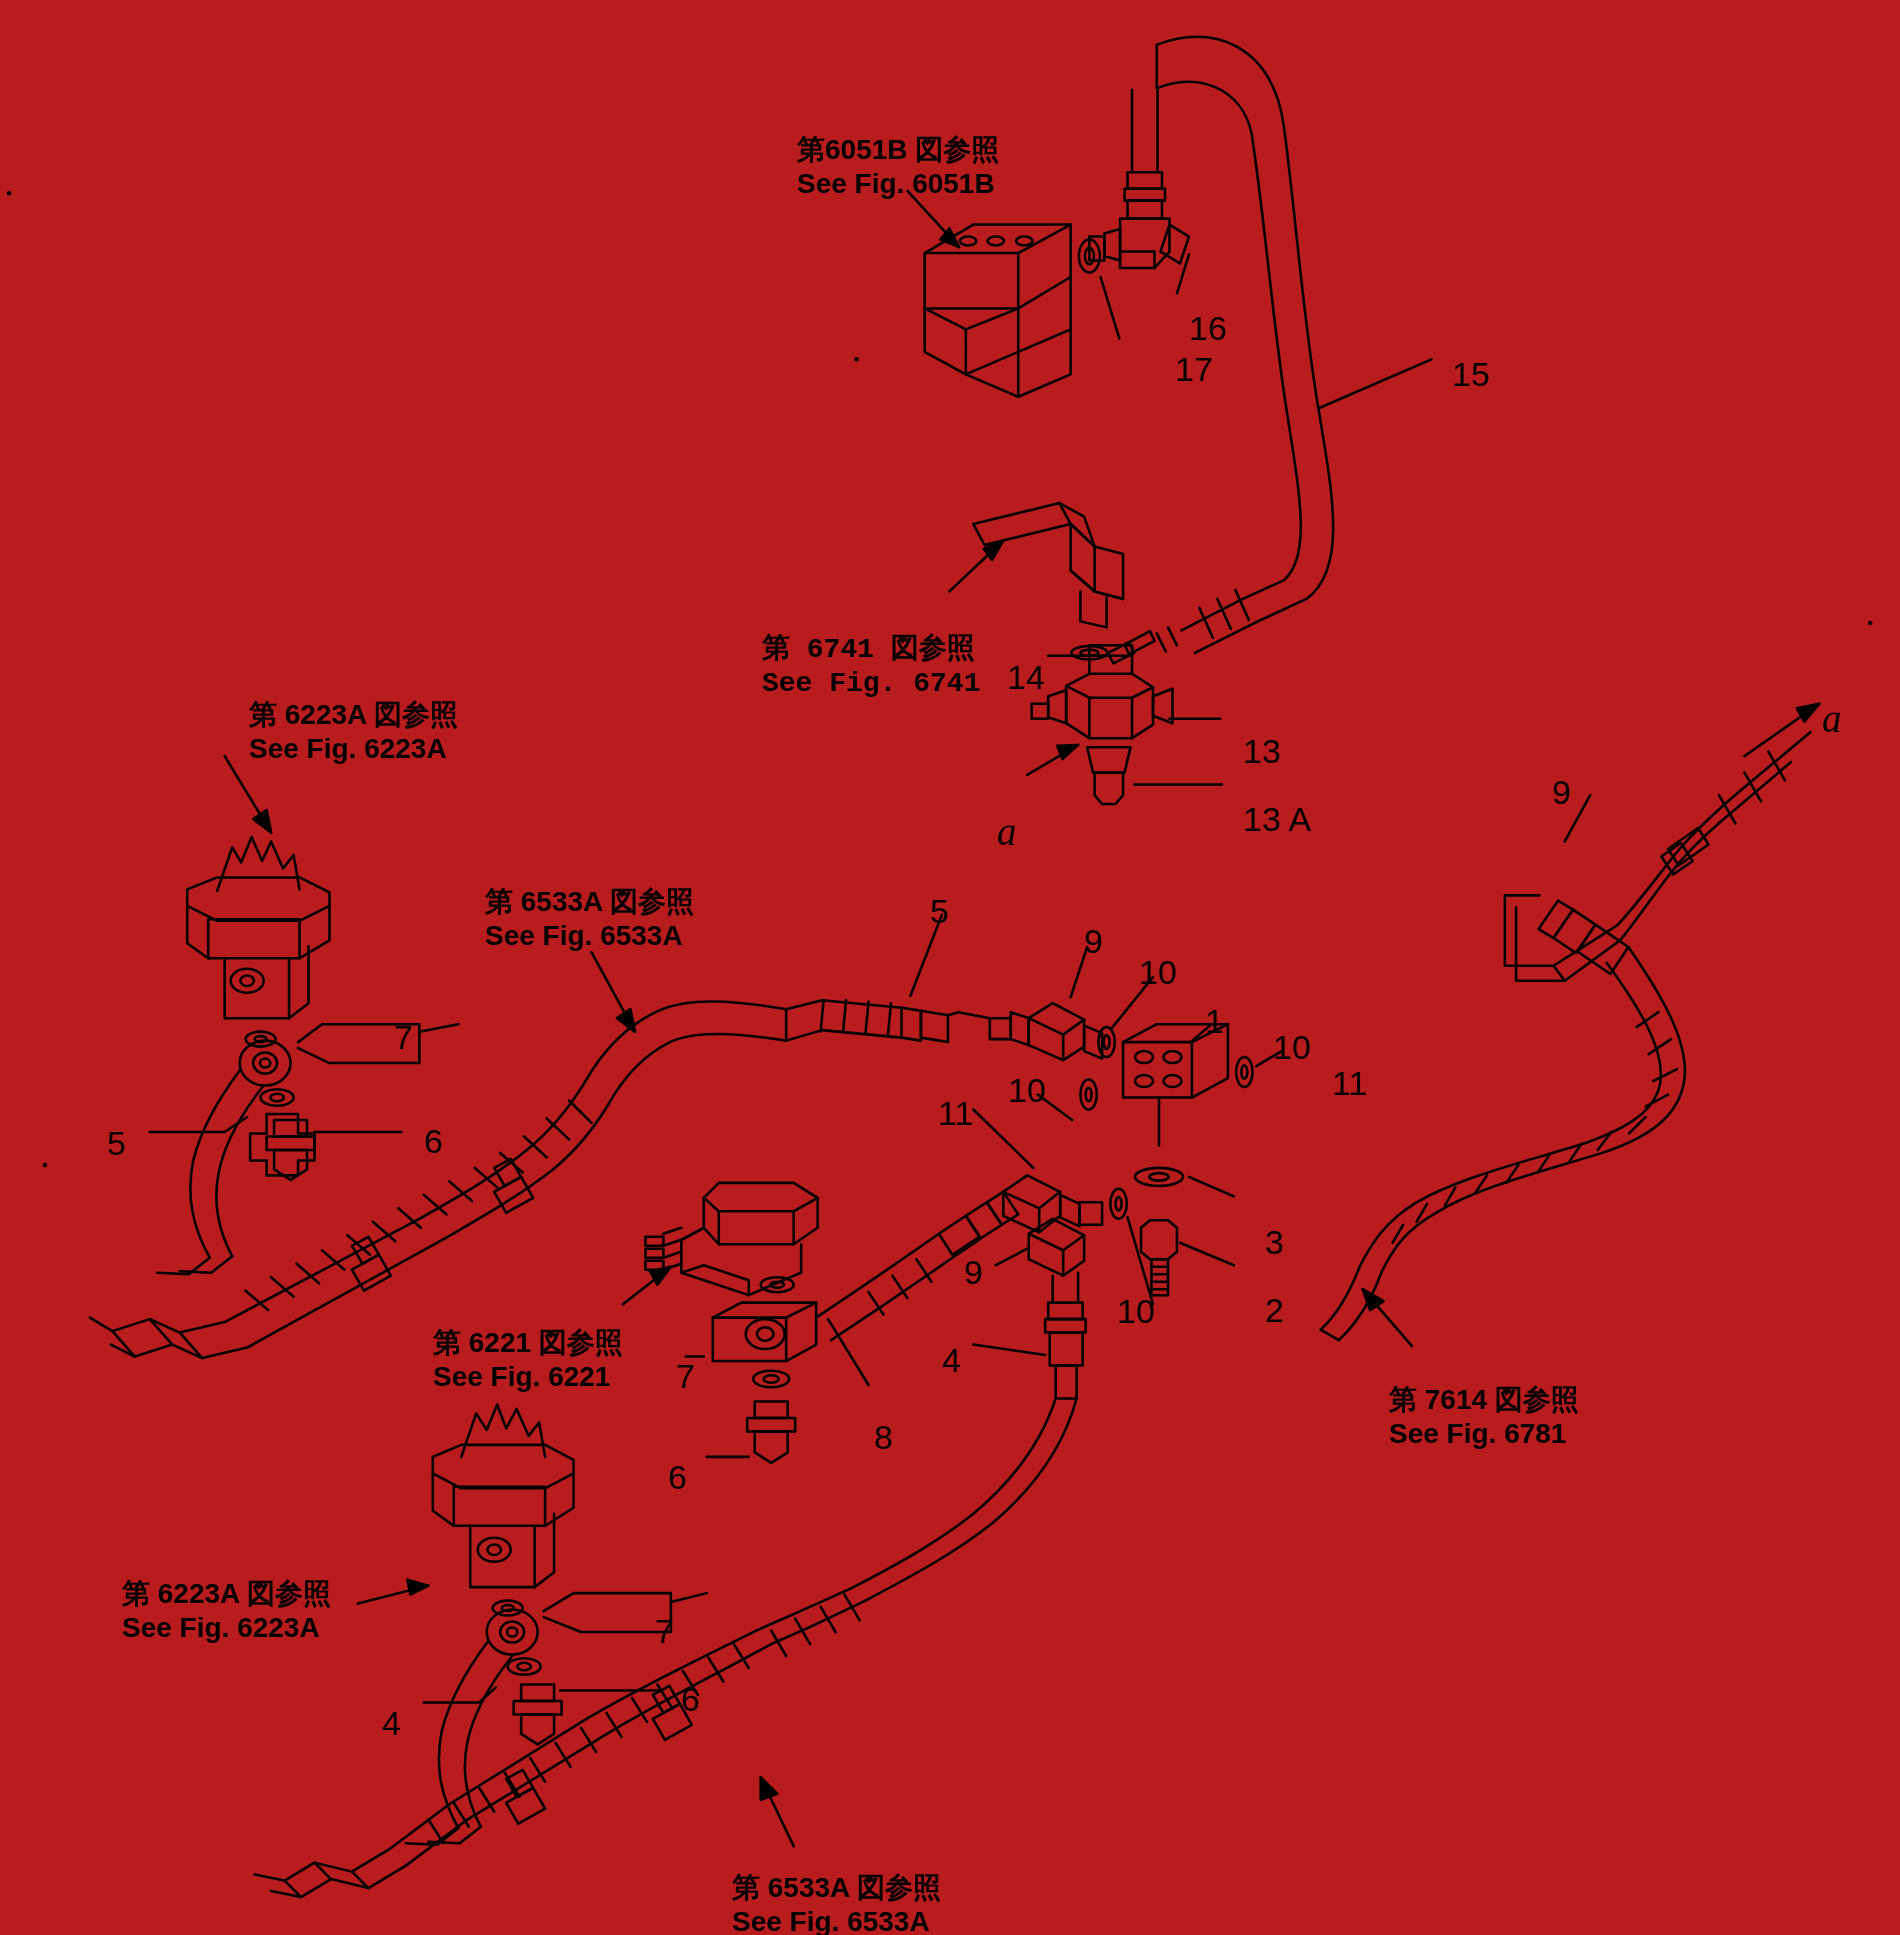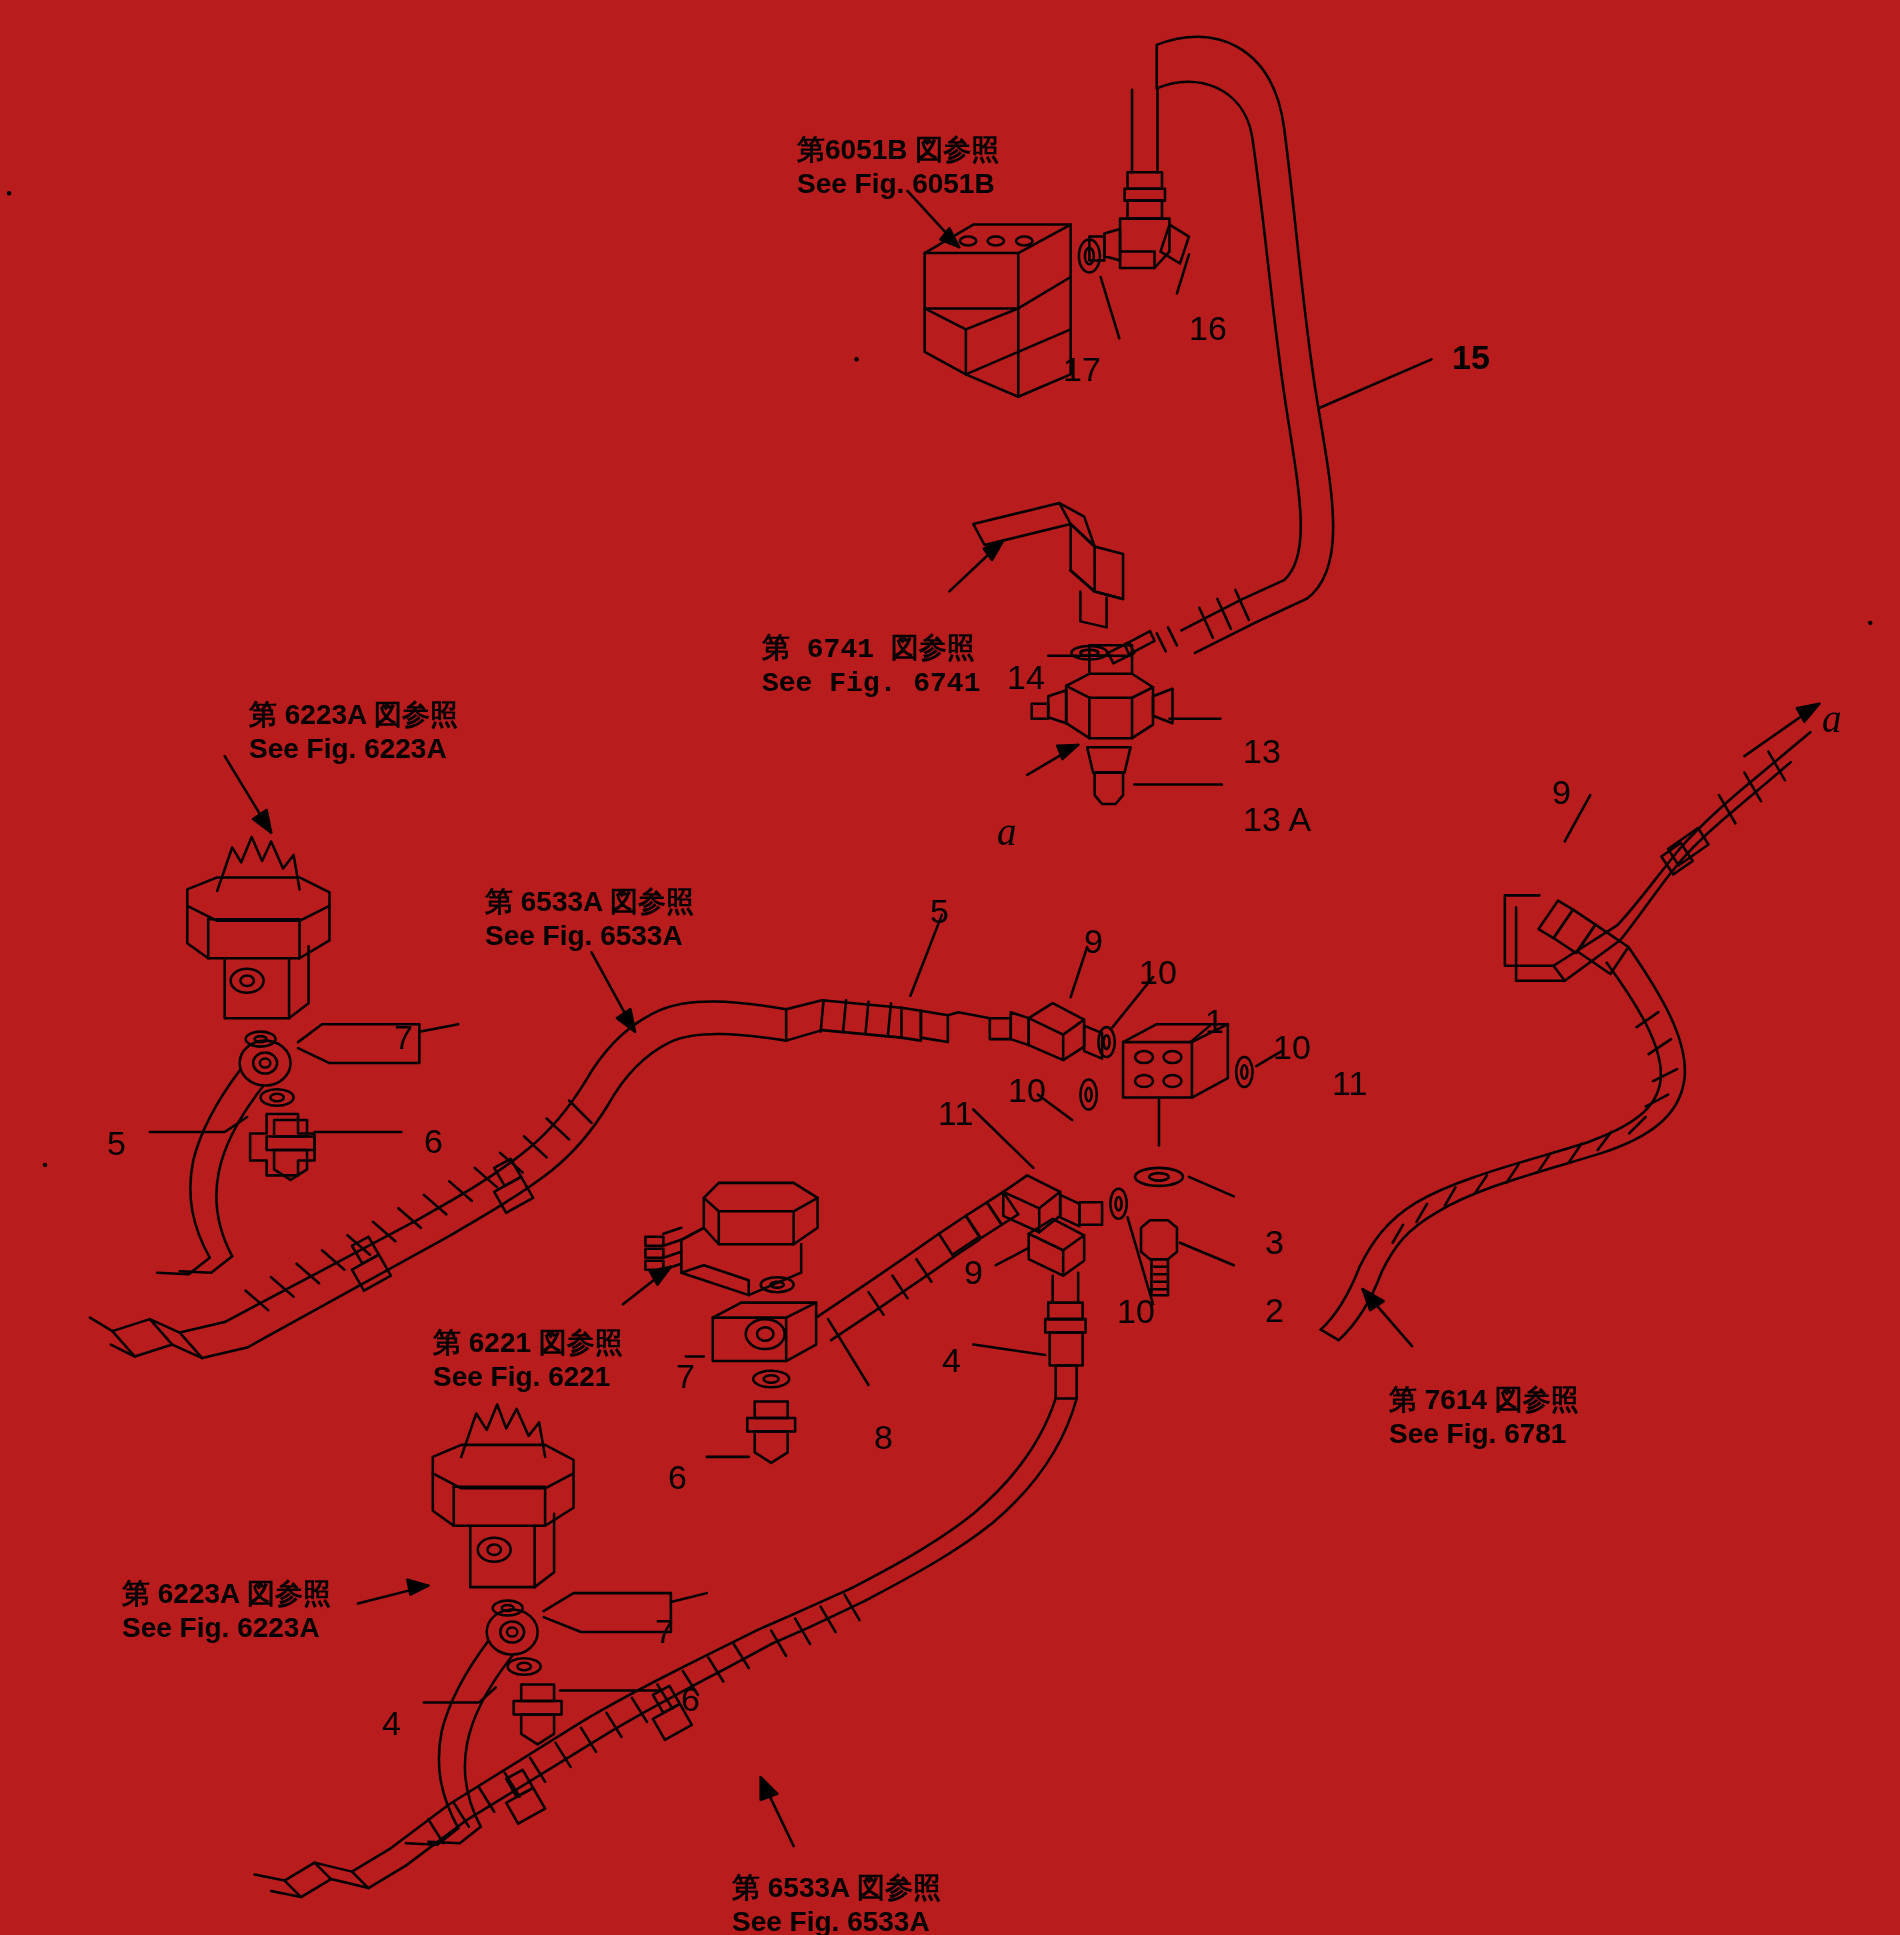--- a/index.html
+++ b/index.html
@@ -477,23 +477,23 @@
 
   <div class="lbl ref" style="left:1389px; top:1383px;"><span>第 7614 図参照</span>
 <span>See Fig. 6781</span></div>
 
   <div class="lbl ref" style="left:122px; top:1577px;"><span>第 6223A 図参照</span>
 <span>See Fig. 6223A</span></div>
 
   <div class="lbl ref" style="left:732px; top:1871px;"><span>第 6533A 図参照</span>
 <span>See Fig. 6533A</span></div>
 
-  <div class="lbl num" style="left:1063px; top:349px;">17</div>
+  <div class="lbl num" style="left:1175px; top:349px;">17</div>
   <div class="lbl num" style="left:1189px; top:308px;">16</div>
-  <div class="lbl num" style="left:1452px; top:337px;font-weight:bold;">15</div>
+  <div class="lbl num" style="left:1452px; top:354px;">15</div>
   <div class="lbl num" style="left:1007px; top:657px;">14</div>
   <div class="lbl num" style="left:1243px; top:731px;">13</div>
   <div class="lbl num" style="left:1243px; top:799px;">13 A</div>
   <div class="lbl ital" style="left:997px; top:808px;">a</div>
   <div class="lbl ital" style="left:1822px; top:695px;">a</div>
   <div class="lbl num" style="left:1552px; top:772px;">9</div>
   <div class="lbl num" style="left:930px; top:891px;">5</div>
   <div class="lbl num" style="left:1084px; top:921px;">9</div>
   <div class="lbl num" style="left:1139px; top:952px;">10</div>
   <div class="lbl num" style="left:1205px; top:1001px;">1</div>

